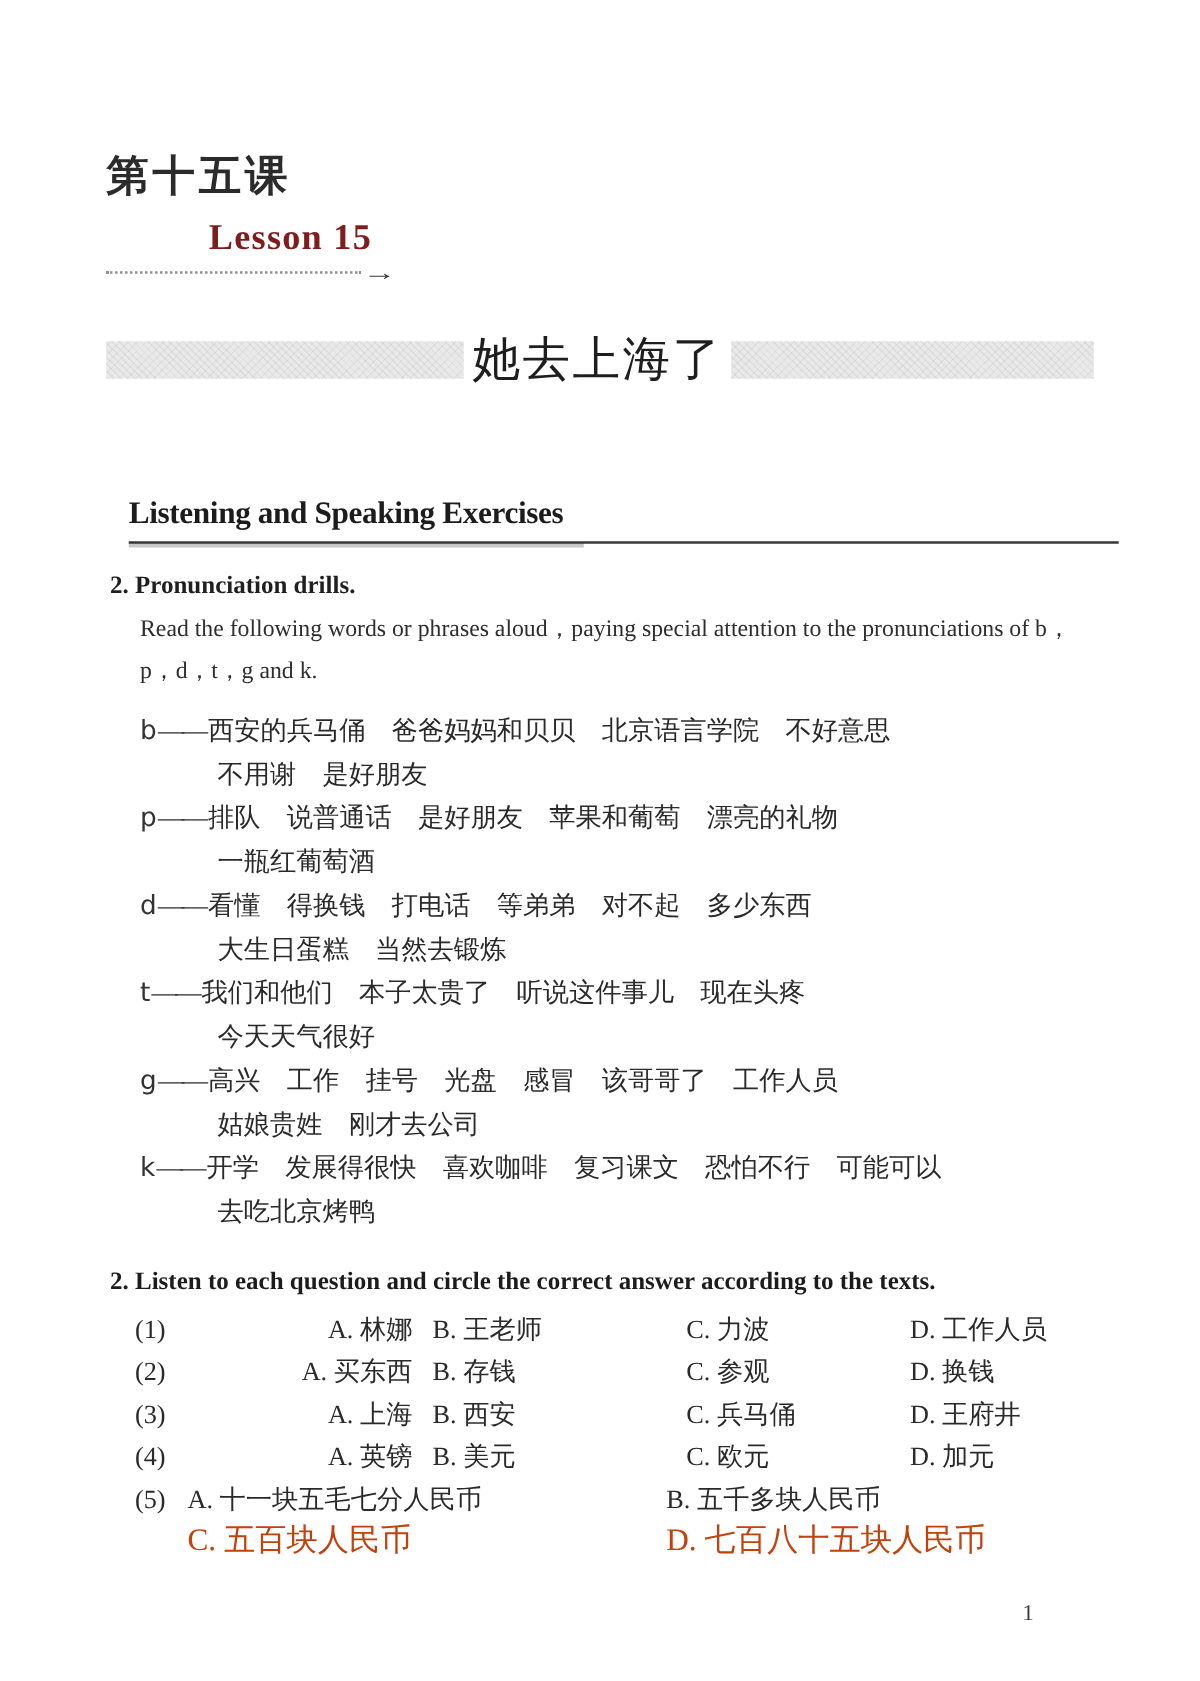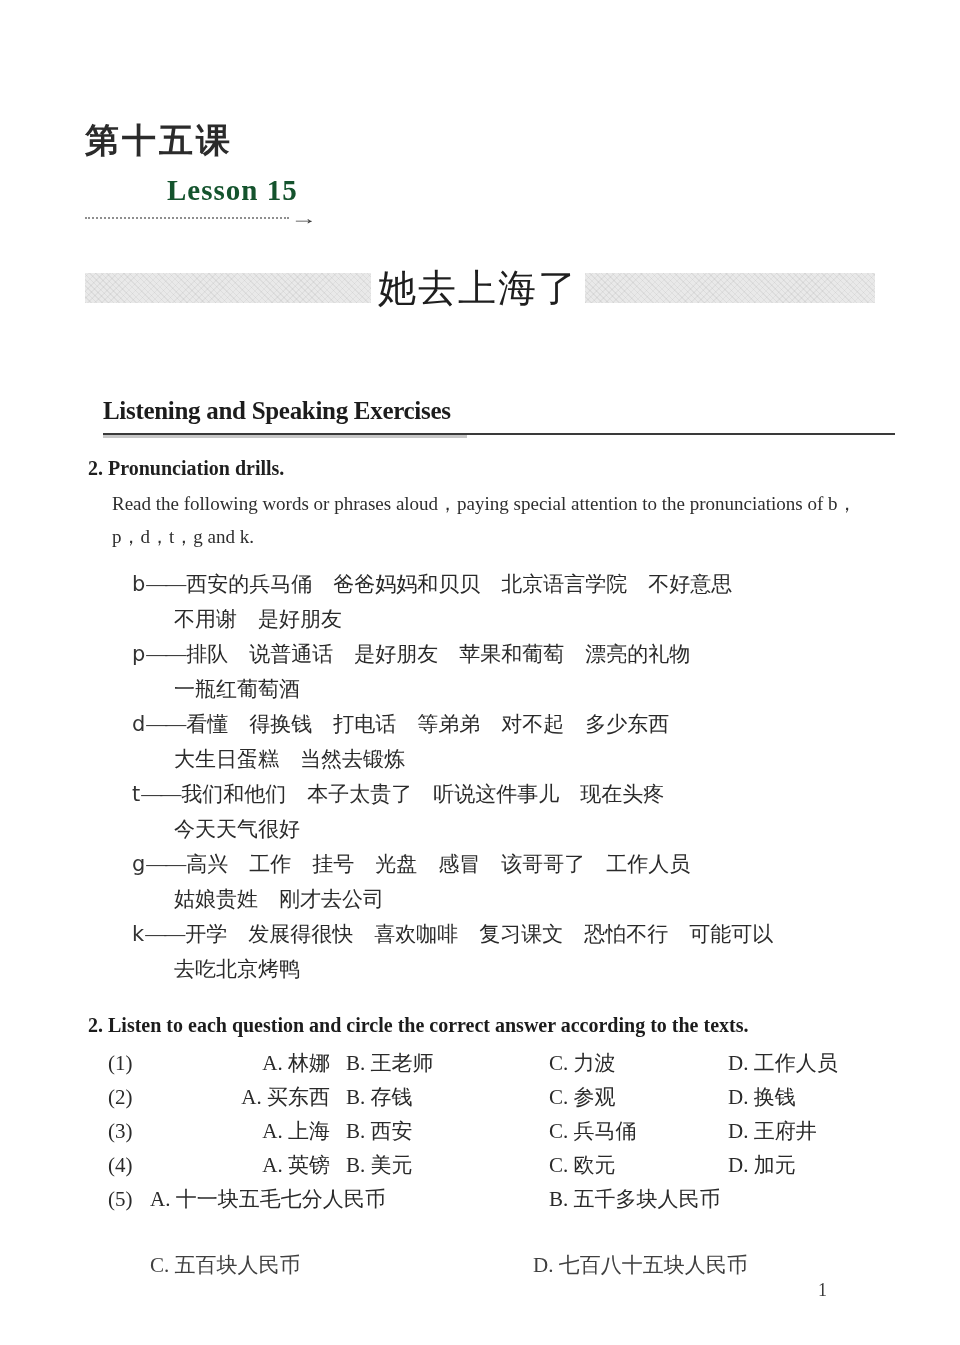--- a/index.html
+++ b/index.html
@@ -13,21 +13,21 @@
   .page{position:absolute;inset:0;width:960px;height:1345px;background:#fff;}
 
   
   .header{position:absolute;top:118px;left:85px;}
   .lesson-zh{
     font-family:"Liberation Sans", sans-serif;
     font-weight:bold;font-size:34px;letter-spacing:3px;color:#2b2b2b;
   }
   .lesson-en{
     margin-top:10px;margin-left:82px;
-    font-weight:bold;font-size:29px;letter-spacing:1px;color:#14532d;
+    font-weight:bold;font-size:29px;letter-spacing:1px;color:#7f1d1d;
   }
   .lesson-arrow{display:flex;align-items:center;margin-top:6px;width:232px;}
   .dots{flex:0 0 204px;height:0;border-top:2px dotted #8f8f8f;}
   .arrow-head{color:#3a3a3a;font-size:18px;line-height:10px;margin-left:1px;transform:scaleX(1.5);transform-origin:left center;}
 
   
   .title-row{
     position:absolute;top:266px;left:85px;width:790px;
     display:flex;align-items:center;
   }
@@ -54,38 +54,38 @@
   .rule{position:relative;margin-top:7px;height:5px;}
   .rule-gray{position:absolute;left:0;top:1px;width:46%;height:4px;background:#c7c7c7;}
   .rule-dark{position:absolute;left:0;top:0;width:100%;height:2px;background:#3a3a3a;}
 
   
   .ex1{position:absolute;top:455px;left:88px;width:795px;}
   .ex1-heading{font-weight:bold;font-size:20px;color:#1f1f1f;line-height:26px;}
   .ex1-intro{margin-top:6px;margin-left:24px;font-size:19px;line-height:33px;color:#2e2e2e;}
   .drills{margin-top:14px;margin-left:24px;}
   .drill{font-size:21px;line-height:35px;color:#2a2a2a;}
-  .drill-line1{white-space:nowrap;margin-left:20px;}
+  .drill-line1{white-space:nowrap;}
   .drill-letter{font-family:"DejaVu Sans", sans-serif;font-size:21px;color:#333;}
   .drill-dash{letter-spacing:-2px;margin:0 2px 0 1px;color:#333;}
   .drill-line2{margin-left:62px;white-space:nowrap;}
 
   
   .ex2{position:absolute;top:1012px;left:88px;width:800px;}
   .ex2-heading{font-weight:bold;font-size:20px;color:#1c1c1c;line-height:26px;}
   .q-list{margin-top:8px;}
   .q-row{display:flex;padding-left:20px;font-size:21px;line-height:34px;color:#2a2a2a;white-space:nowrap;}
   .q-num{flex:0 0 42px;}
   .q-a{flex:0 0 180px;text-align:right;}
   .q-b{flex:0 0 203px;margin-left:16px;}
   .q-c{flex:0 0 179px;}
   .q-d{flex:1;}
   .q-a-wide{flex:0 0 383px;}
-  .q-b-wide{flex:1;margin-left:16px;}
-  .q-row-cont{display:flex;padding-left:62px;font-size:21px;line-height:34px;color:#404040;white-space:nowrap;margin-top:32px;}
+  .q-b-wide{flex:1;}
+  .q-row-cont{display:flex;padding-left:62px;font-size:25px;line-height:34px;color:#c2410c;white-space:nowrap;}
   .q-c-wide{flex:0 0 383px;}
   .q-d-wide{flex:1;}
 
   
   .page-num{position:absolute;top:1280px;left:818px;font-size:18px;color:#3a3a3a;}
 </style>
 </head>
 <body>
 
 <div class="page">

